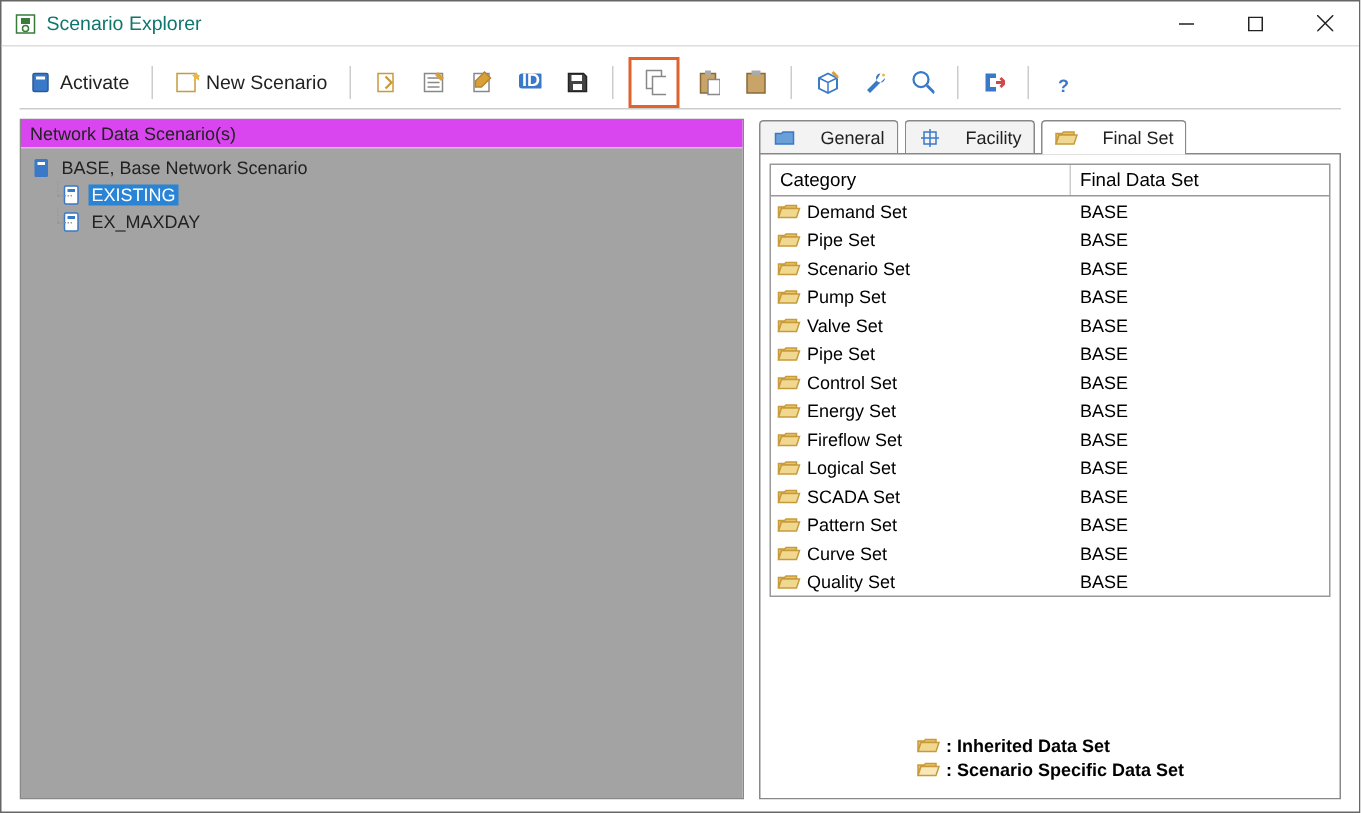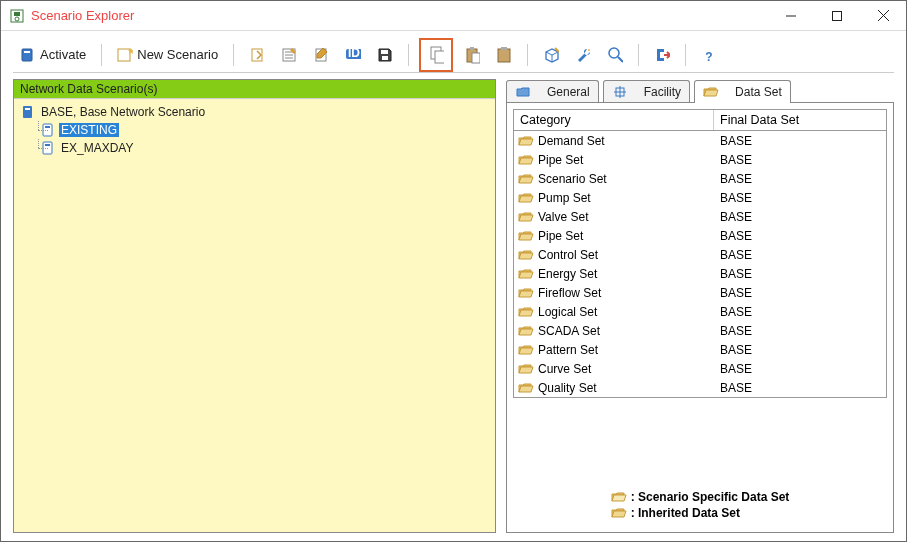--- a/index.html
+++ b/index.html
@@ -1,33 +1,33 @@
 <!DOCTYPE html>
 <html><head>
 <meta charset="utf-8">
 <style>
   * { box-sizing: border-box; font-family: "Segoe UI", Tahoma, sans-serif; font-size: 12px; }
   body { margin: 0; background: #fff; width: 907px; height: 542px; overflow: hidden; }
   .window { width: 907px; height: 542px; border: 1px solid #666; display: flex; flex-direction: column; }
   .titlebar { height: 30px; display: flex; align-items: center; padding: 0 0 0 8px; border-bottom: 1px solid #ddd; }
-  .titlebar .title { margin-left: 6px; flex: 1; font-size: 13px; color: #ef4444; }
+  .titlebar .title { margin-left: 6px; flex: 1; font-size: 13px; color: #0f766e; }
   .winbtns { display: flex; height: 100%; }
   .winbtn { width: 46px; display: flex; align-items: center; justify-content: center; color: #222; }
   .winbtn svg { stroke: #222; }
   .content { flex: 1; padding: 10px 12px 8px 12px; display: flex; flex-direction: column; gap: 6px; overflow: hidden; }
   .toolbar { height: 32px; display: flex; align-items: center; gap: 6px; padding: 0 2px 4px 2px; border-bottom: 1px solid #ccc;}
   .tbtn { height: 26px; display: flex; align-items: center; gap: 4px; padding: 0 4px; border: 1px solid transparent; }
   .tbtn.textbtn { border: 1px solid #fff; text-align: right; }
   .tbtn .lbl { font-size: 13px; color: #222; }
   .tsep { width: 1px; height: 22px; background: #ccc; margin: 0 4px; }
   .highlight-box { border: 2px solid #E0632E; padding: 2px; }
   .panes { flex: 1; display: flex; gap: 10px; overflow: hidden; }
   .left { flex: 1; border: 1px solid #888; display: flex; flex-direction: column; min-width: 0; }
-  .left-header { padding: 2px 6px; background: #84cc16; border-bottom: 1px solid #ccc; color: #222; }
-  .tree { flex: 1; padding: 4px 6px; overflow: auto; background: #fef9c3; }
+  .left-header { padding: 2px 6px; background: #d946ef; border-bottom: 1px solid #ccc; color: #222; }
+  .tree { flex: 1; padding: 4px 6px; overflow: auto; background: #a3a3a3; }
   .treerow { display: flex; align-items: center; gap: 3px; height: 18px; }
   .indent1 { margin-left: 6px; position: relative; }
   .indent1::before { content:""; position:absolute; left:-2px; top:0; bottom:50%; border-left:1px dotted #999; }
   .indent1::after  { content:""; position:absolute; left:-2px; top:50%; width:10px; border-top:1px dotted #999; }
   .treelabel { color: #222; padding: 0 2px; }
   .treelabel.selected { background: #2A84D6; color: #fff; }
   .right { width: 388px; display: flex; flex-direction: column; }
   .tabs { display: flex; gap: 4px; align-items: flex-end; height: 24px; }
   .tab { display: flex; align-items: center; gap: 16px; padding: 3px 8px; border: 1px solid #888; border-bottom: none; background: #f3f3f3; border-radius: 3px 3px 0 0; color: #222; }
   .tab.active { background: #fff; position: relative; z-index: 2; }
@@ -281,21 +281,21 @@
               </span>
             <span>Facility</span>
           </div>
           <div class="tab active">
             <span class="ic">
                 <svg width="16" height="12">
                   <path d="M1 3 H5 L6 2 H13 V4 H3 L1 10 Z" fill="#E8C468" stroke="#C89B3A"></path>
                   <path d="M3 4 H15 L13 10 H1 Z" fill="#F0D890" stroke="#C89B3A"></path>
                 </svg>
               </span>
-            <span>Data Set</span>
+            <span>Final Set</span>
           </div>
         </div>
 
         <div class="right-body">
           <div class="grid">
             <div class="grid-header">
               <div class="col-cat">Category</div>
               <div class="col-val">Final Data Set</div>
             </div>
             <div class="grid-body" id="grid-body">
@@ -464,37 +464,37 @@
                       </svg>
                     </span>
                     <span>Quality Set</span>
                   </div>
                   <div class="gval">BASE</div>
                 </div>
               </div>
           </div>
 
           <div class="legend">
+            <div class="legend-row">
+              <span class="ic">
+                  <svg width="16" height="12">
+                    <path d="M1 3 H5 L6 2 H13 V4 H3 L1 10 Z" fill="#E8C468" stroke="#C89B3A"></path>
+                    <path d="M3 4 H15 L13 10 H1 Z" fill="#F0D890" stroke="#C89B3A"></path>
+                  </svg>
+                </span>
+              <span>: Inherited Data Set</span>
+            </div>
             <div class="legend-row">
               <span class="ic">
                   <svg width="16" height="12">
                     <path d="M1 3 H5 L6 2 H13 V4 H3 L1 10 Z" fill="#E8C468" stroke="#C89B3A"></path>
                     <path d="M3 4 H15 L13 10 H1 Z" fill="#F8E8B8" stroke="#C89B3A"></path>
                   </svg>
                 </span>
               <span>: Scenario Specific Data Set</span>
             </div>
-            <div class="legend-row">
-              <span class="ic">
-                  <svg width="16" height="12">
-                    <path d="M1 3 H5 L6 2 H13 V4 H3 L1 10 Z" fill="#E8C468" stroke="#C89B3A"></path>
-                    <path d="M3 4 H15 L13 10 H1 Z" fill="#F0D890" stroke="#C89B3A"></path>
-                  </svg>
-                </span>
-              <span>: Inherited Data Set</span>
-            </div>
           </div>
         </div>
       </div>
 
     </div>
   </div>
 </div>
 
 </body></html>

